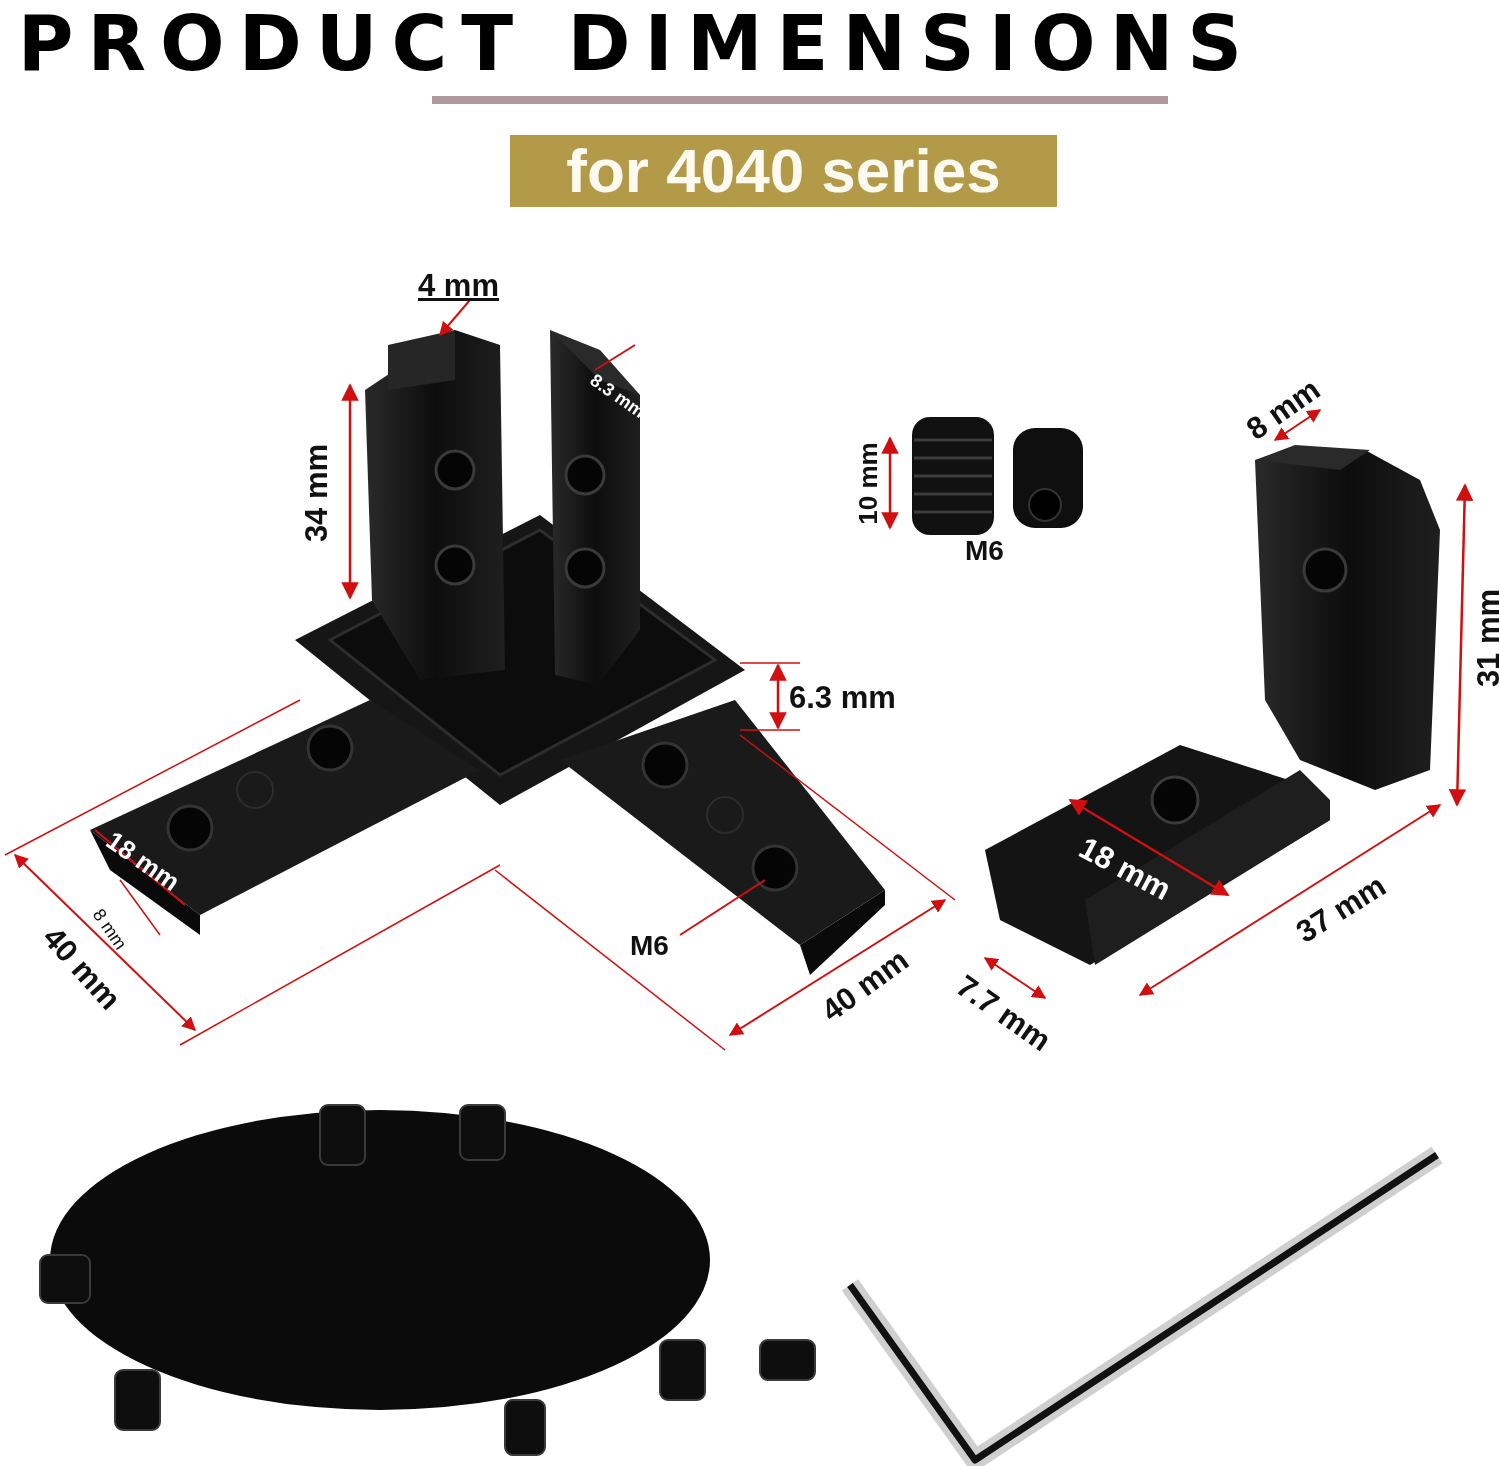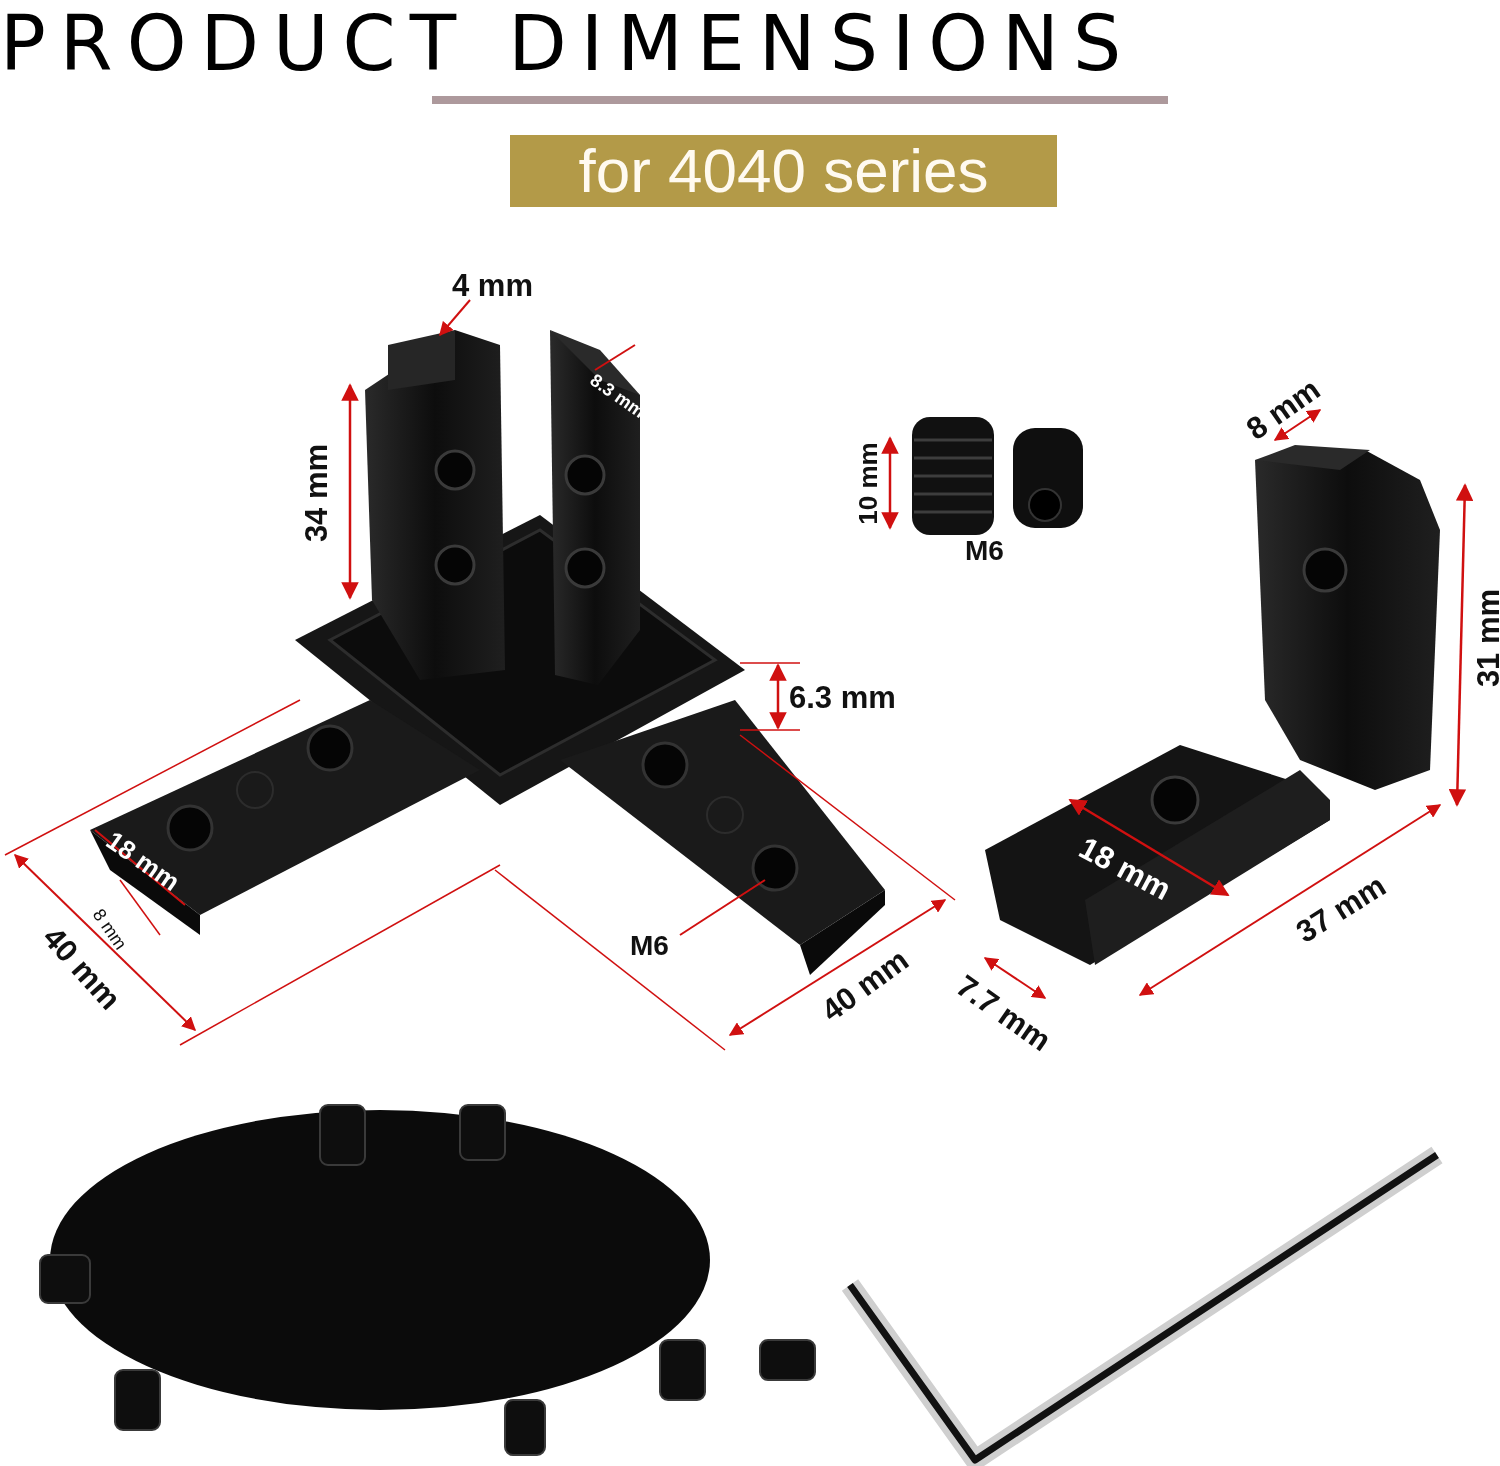--- a/index.html
+++ b/index.html
@@ -1,24 +1,24 @@
 <!DOCTYPE html>
 <html><head>
 <meta charset="utf-8">
 <style>
   html, body { margin: 0; padding: 0; background: #ffffff; }
   body { width: 1500px; height: 1466px; position: relative; overflow: hidden;
          font-family: "Liberation Sans", sans-serif; }
   .abs { position: absolute; }
-  .title { left: 0; top: 0; width: 1256px; text-align: left; top: 4px;
-           font-family: "DejaVu Sans", sans-serif; font-weight: normal; font-size: 76px;
+  .title { left: 0; top: 0; width: 1256px; text-align: right; top: 4px;
+           font-family: "DejaVu Sans", sans-serif; font-weight: bold; font-size: 76px;
            letter-spacing: 14px; color: #000; line-height: 80px; }
   .divider { left: 432px; top: 96px; width: 736px; height: 8px; background: #ad999c; }
   .banner { left: 510px; top: 135px; width: 547px; height: 72px; background: #b39a48;
-            color: #fffaf0; font-weight: normal; font-size: 62px; text-align: center; line-height: 72px; }
+            color: #fffaf0; font-weight: bold; font-size: 62px; text-align: center; line-height: 72px; }
   .dim { position: absolute; font-weight: bold; color: #111; white-space: nowrap; font-size: 31px; }
   .dim.white { color: #fff; }
   .dim.small { font-size: 18px; font-weight: normal; }
   svg.art { position: absolute; left: 0; top: 0; }
 </style>
 </head>
 <body>
 
 <div class="abs title">PRODUCT DIMENSIONS</div>
 <div class="abs divider"></div>
@@ -123,21 +123,21 @@
     <rect x="460" y="1105" width="45" height="55" rx="8"></rect>
     <rect x="660" y="1340" width="45" height="60" rx="8"></rect>
   </g>
 
   <g>
     <polyline points="850,1285 975,1460 1437,1155" fill="none" stroke="#cfcfcf" stroke-width="20" stroke-linejoin="round"></polyline>
     <polyline points="850,1285 975,1460 1437,1155" fill="none" stroke="#111" stroke-width="7" stroke-linejoin="round"></polyline>
   </g>
 </svg>
 
-<div class="dim" style="left:452px; top:268px;">4 mm</div>
+<div class="dim" style="left:418px; top:268px;text-decoration:underline;">4 mm</div>
 <div class="dim white" style="left:598px; top:370px; font-size:18px; transform:rotate(35deg); transform-origin:left top;">8.3 mm</div>
 <div class="dim" style="left:268px; top:475px; transform:rotate(-90deg);">34 mm</div>
 <div class="dim" style="left:789px; top:680px;">6.3 mm</div>
 <div class="dim white" style="left:118px; top:825px; font-size:26px; transform:rotate(35deg); transform-origin:left top;">18 mm</div>
 <div class="dim small" style="left:105px; top:905px; transform:rotate(55deg); transform-origin:left top;">8 mm</div>
 <div class="dim" style="left:62px; top:920px; transform:rotate(48deg); transform-origin:left top;">40 mm</div>
 <div class="dim" style="left:815px; top:1000px; transform:rotate(-36deg); transform-origin:left top;">40 mm</div>
 <div class="dim" style="left:630px; top:930px; font-size:28px;">M6</div>
 
 <div class="dim" style="left:827px; top:468px; font-size:26px; transform:rotate(-90deg);">10 mm</div>

